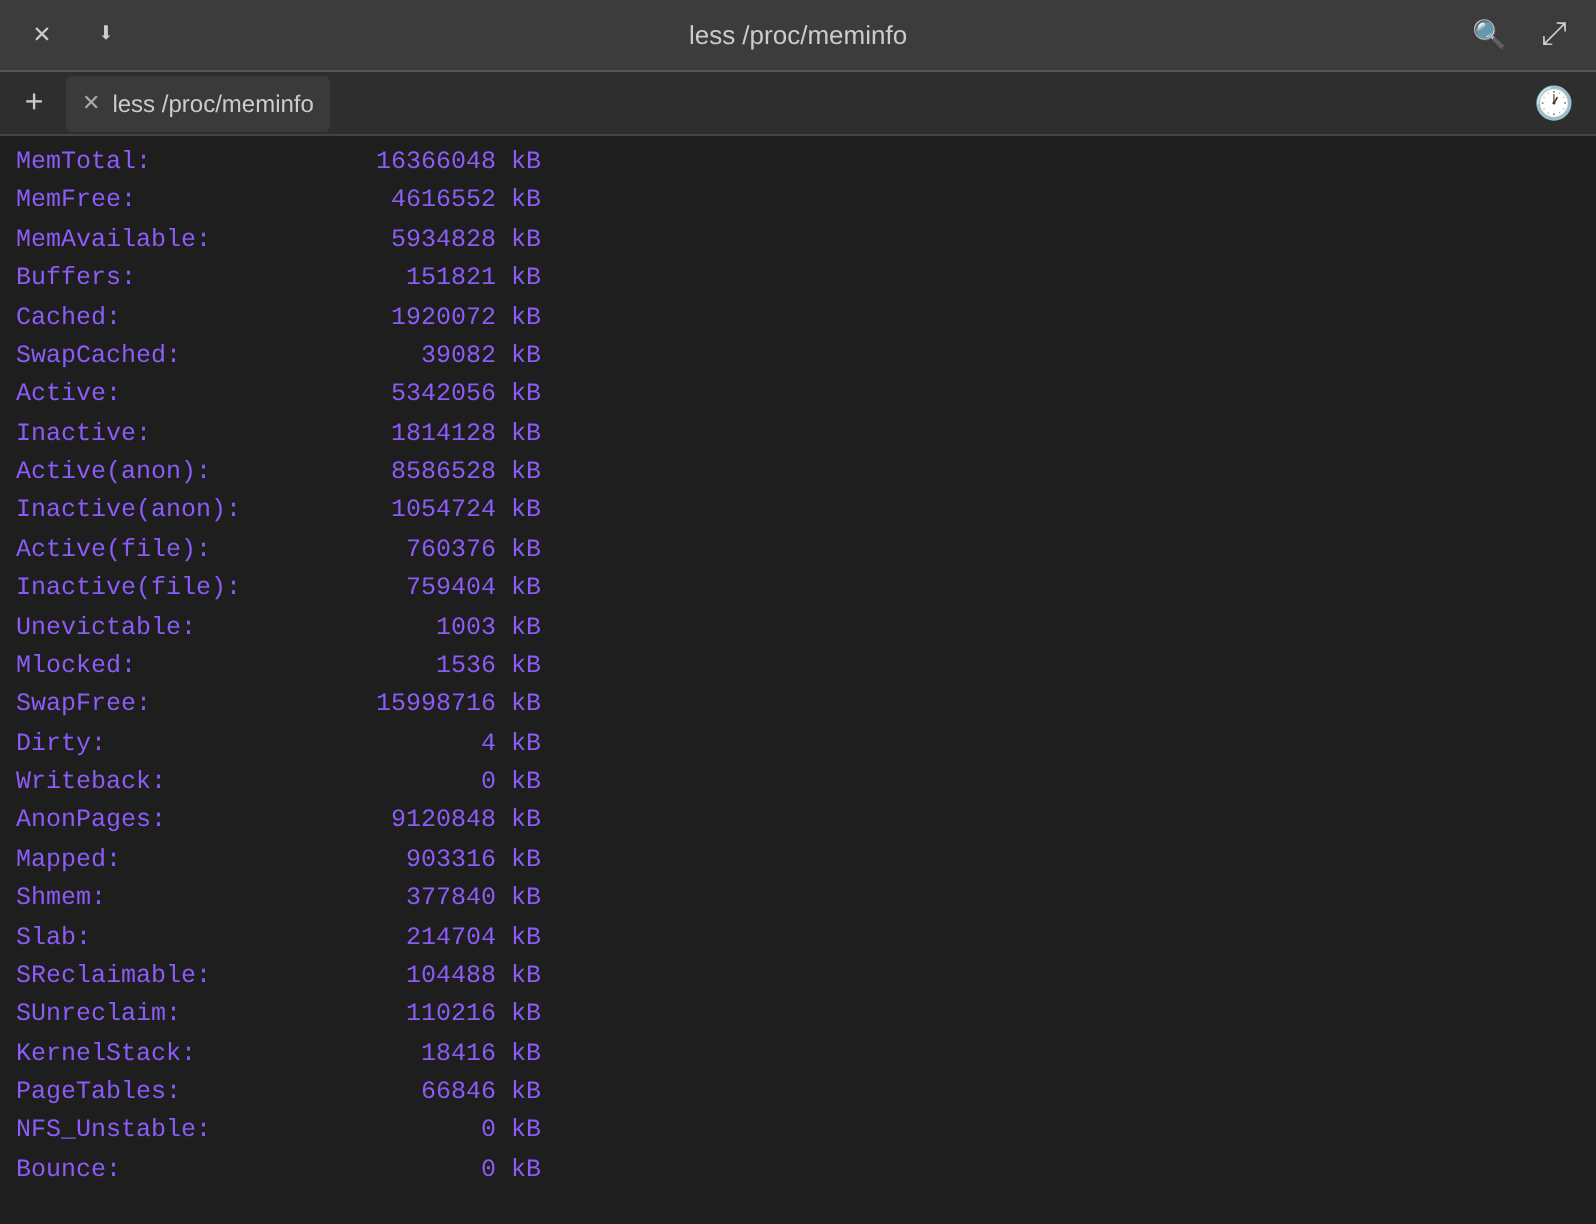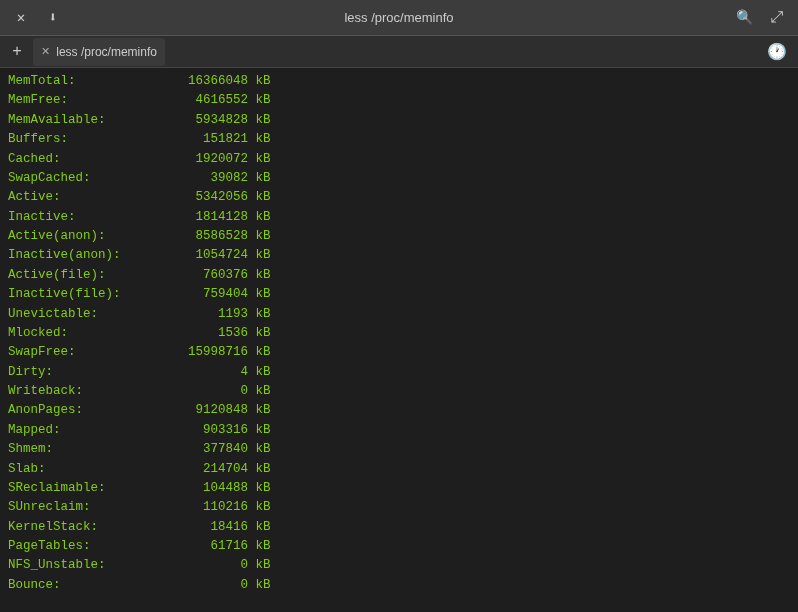--- a/index.html
+++ b/index.html
@@ -96,21 +96,21 @@
       padding: 0 6px;
     }
     .content {
       background: #1e1e1e;
       padding: 4px 8px;
       height: calc(612px - 36px - 32px);
       overflow-y: auto;
     }
     .mem-line {
       display: flex;
-      color: #84cc16;
+      color: #8b5cf6;
       font-size: 12.5px;
       line-height: 1.55;
       white-space: pre;
     }
   </style>
 </head>
 <body>
 
 <div class="title-bar">
   <div class="title-bar-left">
@@ -153,28 +153,28 @@
     <div class="mem-line">MemAvailable:            5934828 kB</div>
     <div class="mem-line">Buffers:                  151821 kB</div>
     <div class="mem-line">Cached:                  1920072 kB</div>
     <div class="mem-line">SwapCached:                39082 kB</div>
     <div class="mem-line">Active:                  5342056 kB</div>
     <div class="mem-line">Inactive:                1814128 kB</div>
     <div class="mem-line">Active(anon):            8586528 kB</div>
     <div class="mem-line">Inactive(anon):          1054724 kB</div>
     <div class="mem-line">Active(file):             760376 kB</div>
     <div class="mem-line">Inactive(file):           759404 kB</div>
-    <div class="mem-line">Unevictable:                1193 kB</div>
+    <div class="mem-line">Unevictable:                1003 kB</div>
     <div class="mem-line">Mlocked:                    1536 kB</div>
     <div class="mem-line">SwapFree:               15998716 kB</div>
     <div class="mem-line">Dirty:                         4 kB</div>
     <div class="mem-line">Writeback:                     0 kB</div>
     <div class="mem-line">AnonPages:               9120848 kB</div>
     <div class="mem-line">Mapped:                   903316 kB</div>
     <div class="mem-line">Shmem:                    377840 kB</div>
     <div class="mem-line">Slab:                     214704 kB</div>
     <div class="mem-line">SReclaimable:             104488 kB</div>
     <div class="mem-line">SUnreclaim:               110216 kB</div>
     <div class="mem-line">KernelStack:               18416 kB</div>
-    <div class="mem-line">PageTables:                61716 kB</div>
+    <div class="mem-line">PageTables:                66846 kB</div>
     <div class="mem-line">NFS_Unstable:                  0 kB</div>
     <div class="mem-line">Bounce:                        0 kB</div>
   </div>
 
 </body></html>

